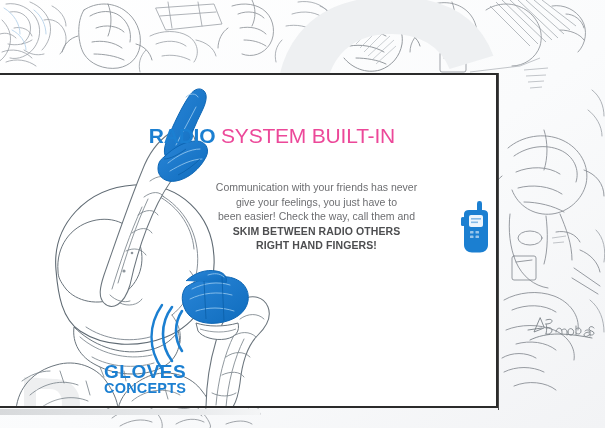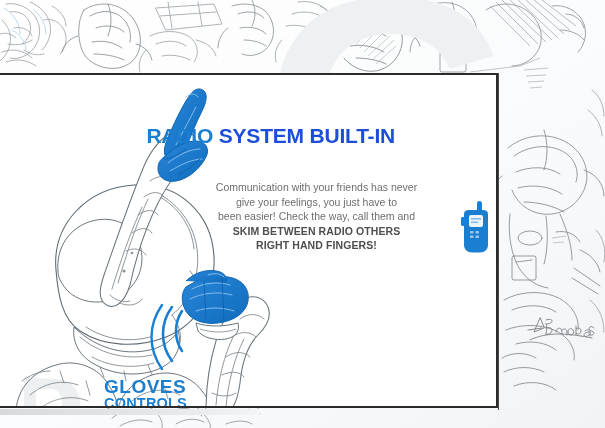--- a/index.html
+++ b/index.html
@@ -42,38 +42,38 @@
   }
   .hl-line{
     white-space:nowrap;
     font-family:"Liberation Sans",sans-serif;
     line-height:21px;
     letter-spacing:-0.2px;
   }
   .hl1{font-size:21px;}
   .hl2{font-size:21px;}
   .w-blue{color:#1b7fd1;font-weight:bold;margin-top:16px;}
-  .w-gray{color:#1d4ed8;font-weight:bold;}
+  .w-gray{color:#ec4899;font-weight:normal;}
 
   
   .radio-icon{position:absolute;left:458px;top:126px;width:34px;height:52px;}
 
   
   .body-copy{
     position:absolute;left:155px;top:105px;width:323px;
     text-align:center;
     color:#6d6e71;
     font-size:10.5px;
     line-height:14.5px;
   }
   .body-copy .strong{color:#4d4e50;font-weight:bold;letter-spacing:0.1px;}
 
   
   .logo{
-    position:absolute;left:104px;top:303px;
+    position:absolute;left:104px;top:288px;
     color:#1b7fd1;font-weight:bold;text-align:left;
   }
   .logo .l1{font-size:19px;line-height:18px;letter-spacing:0.5px;}
   .logo .l2{font-size:14.5px;line-height:15px;letter-spacing:0.2px;}
 
   
   .illus{position:absolute;left:0;top:0;width:498px;height:335px;}
 
   
   .bottom-band{
@@ -466,21 +466,21 @@
       <div class="body-copy">
         <div>Communication with your friends has never</div>
         <div>give your feelings, you just have to</div>
         <div>been easier! Check the way, call them and</div>
         <div class="strong">SKIM BETWEEN RADIO OTHERS</div>
         <div class="strong">RIGHT HAND FINGERS!</div>
       </div>
 
       <div class="logo">
         <div class="l1">GLOVES</div>
-        <div class="l2">CONTROLS</div>
+        <div class="l2">CONCEPTS</div>
       </div>
 
     </div>
   </div>
 
   <div class="right-rule"></div>
   <div class="bottom-band"></div>
 
 </div>
 

